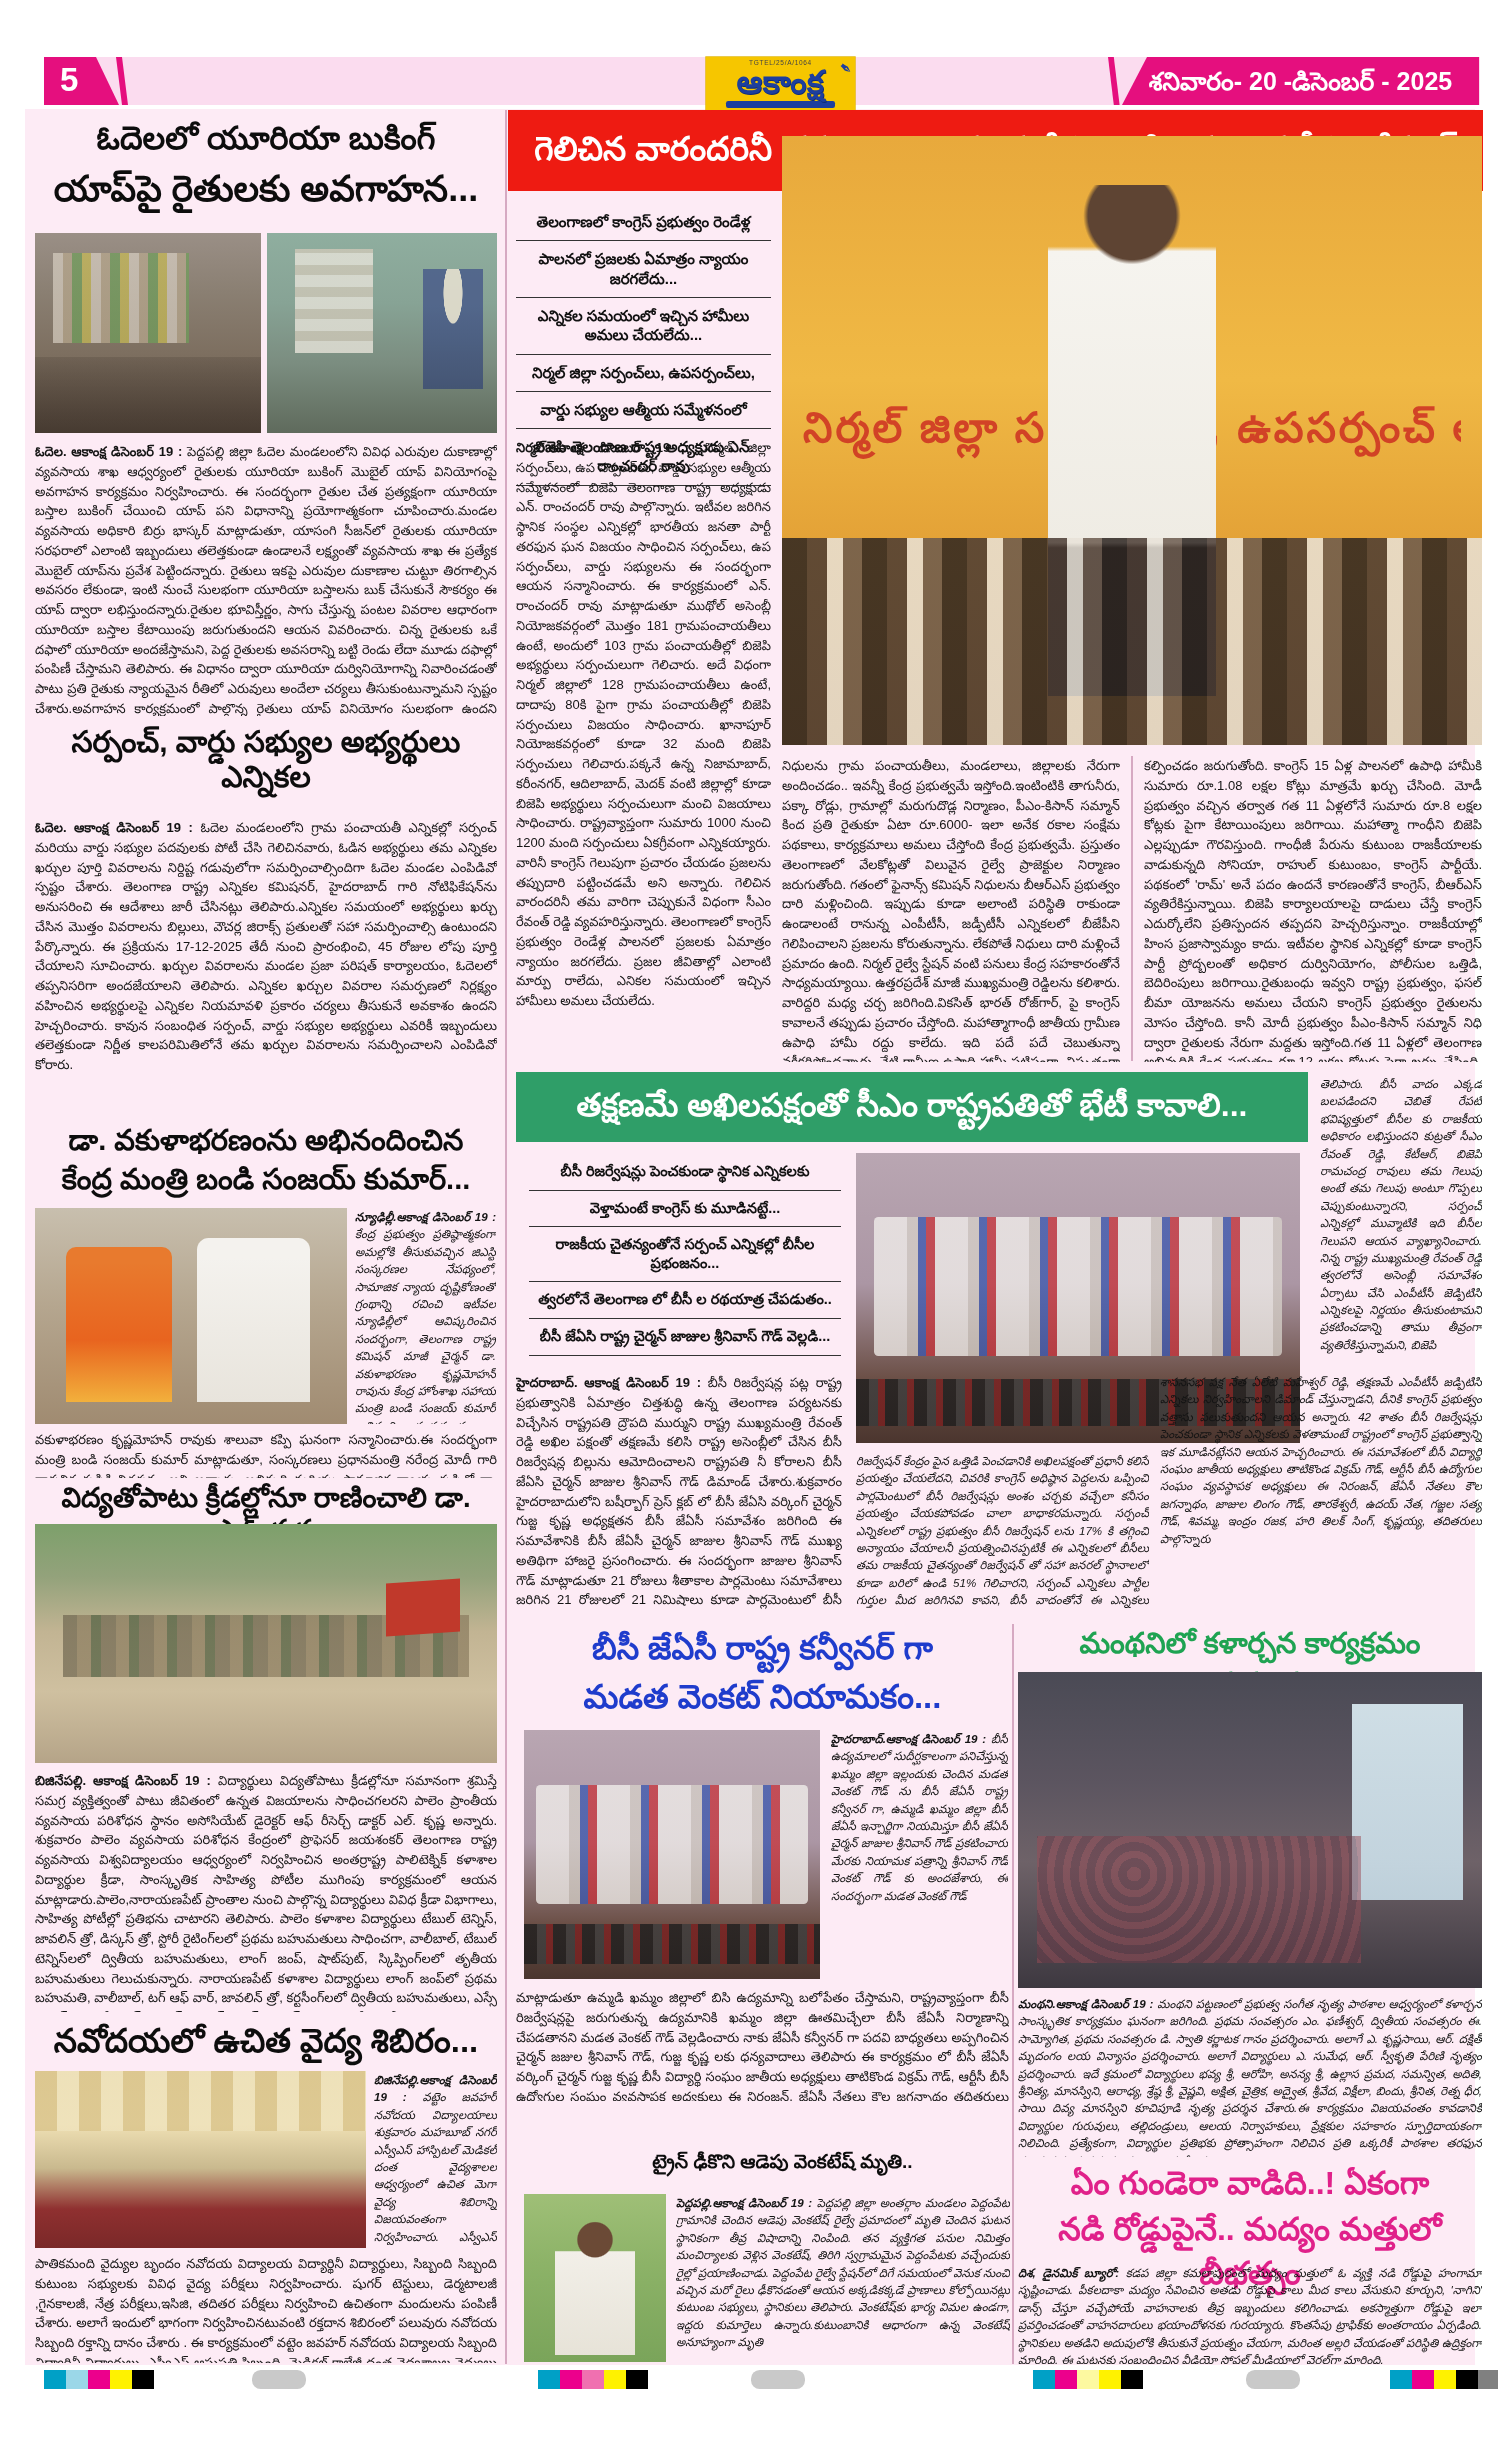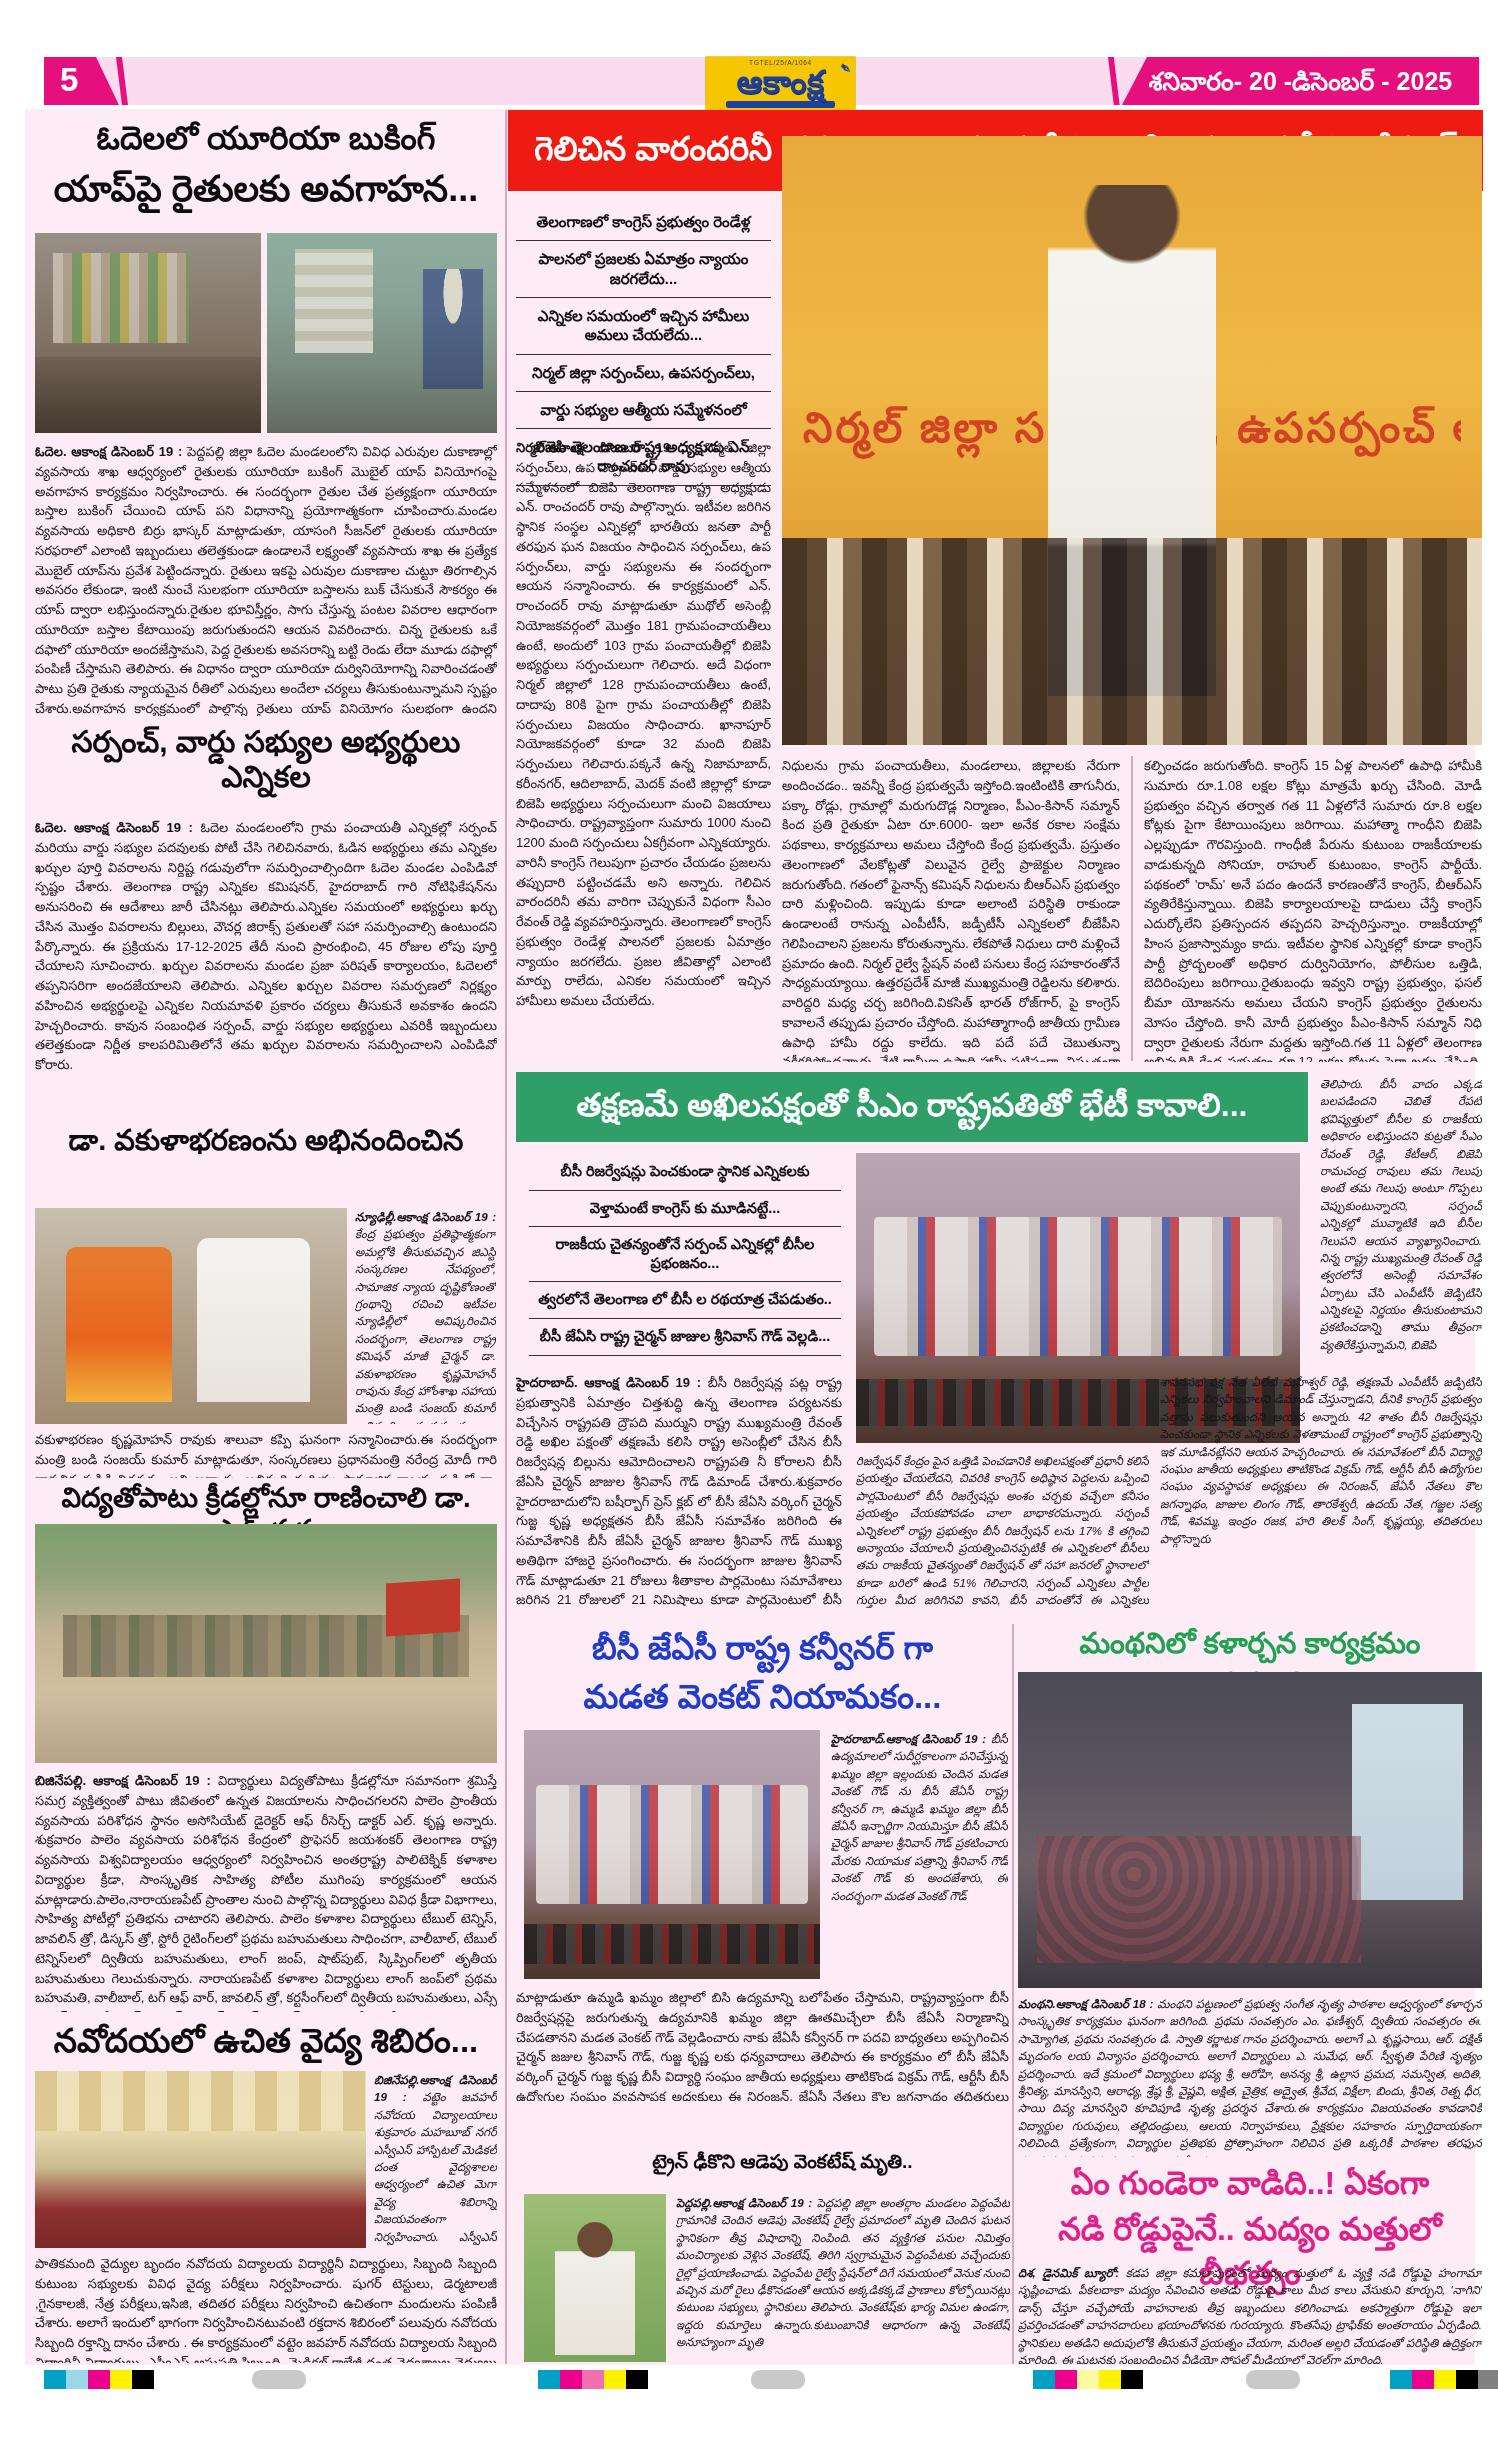--- a/index.html
+++ b/index.html
@@ -96,20 +96,21 @@
     <span>పెద్దపల్లి జిల్లా ఓదెల మండలంలోని వివిధ ఎరువుల దుకాణాల్లో వ్యవసాయ శాఖ ఆధ్వర్యంలో రైతులకు యూరియా బుకింగ్ మొబైల్ యాప్ వినియోగంపై అవగాహన కార్యక్రమం నిర్వహించారు. ఈ సందర్భంగా రైతుల చేత ప్రత్యక్షంగా యూరియా బస్తాల బుకింగ్ చేయించి యాప్ పని విధానాన్ని ప్రయోగాత్మకంగా చూపించారు.మండల వ్యవసాయ అధికారి బిర్రు భాస్కర్ మాట్లాడుతూ, యాసంగి సీజన్‌లో రైతులకు యూరియా సరఫరాలో ఎలాంటి ఇబ్బందులు తలెత్తకుండా ఉండాలనే లక్ష్యంతో వ్యవసాయ శాఖ ఈ ప్రత్యేక మొబైల్ యాప్‌ను ప్రవేశ పెట్టిందన్నారు. రైతులు ఇకపై ఎరువుల దుకాణాల చుట్టూ తిరగాల్సిన అవసరం లేకుండా, ఇంటి నుంచే సులభంగా యూరియా బస్తాలను బుక్ చేసుకునే సౌకర్యం ఈ యాప్ ద్వారా లభిస్తుందన్నారు.రైతుల భూవిస్తీర్ణం, సాగు చేస్తున్న పంటల వివరాల ఆధారంగా యూరియా బస్తాల కేటాయింపు జరుగుతుందని ఆయన వివరించారు. చిన్న రైతులకు ఒకే దఫాలో యూరియా అందజేస్తామని, పెద్ద రైతులకు అవసరాన్ని బట్టి రెండు లేదా మూడు దఫాల్లో పంపిణీ చేస్తామని తెలిపారు. ఈ విధానం ద్వారా యూరియా దుర్వినియోగాన్ని నివారించడంతో పాటు ప్రతి రైతుకు న్యాయమైన రీతిలో ఎరువులు అందేలా చర్యలు తీసుకుంటున్నామని స్పష్టం చేశారు.అవగాహన కార్యక్రమంలో పాల్గొన్న రైతులు యాప్ వినియోగం సులభంగా ఉందని అభిప్రాయపడ్డారు. భవిష్యత్తులో యూరియా కోసం ఎదురు చూడాల్సిన అవసరం తగ్గుతుందని, సమయానికి ఎరువులు అందుతాయని ఆశాభావం వ్యక్తం చేశారు. మరింత సమాచారం లేదా యాప్ వినియోగంలో సందేహాలుంటే రైతులు తమ పరిధిలోని వ్యవసాయ విస్తరణ అధికారులను సంప్రదించాలని వ్యవసాయ శాఖ సూచించింది.</span>
   </div>
 
   <div class="abs hl" style="left:35px;top:725px;width:462px;font-size:30px;">సర్పంచ్, వార్డు సభ్యుల అభ్యర్థులు ఎన్నికల</div>
   <div class="abs bt" style="left:35px;top:818px;width:462px;height:297px;">
     <b>ఓదెల. ఆకాంక్ష డిసెంబర్ 19 :</b>
     <span>ఓదెల మండలంలోని గ్రామ పంచాయతీ ఎన్నికల్లో సర్పంచ్ మరియు వార్డు సభ్యుల పదవులకు పోటీ చేసి గెలిచినవారు, ఓడిన అభ్యర్థులు తమ ఎన్నికల ఖర్చుల పూర్తి వివరాలను నిర్దిష్ట గడువులోగా సమర్పించాల్సిందిగా ఓదెల మండల ఎంపిడివో స్పష్టం చేశారు. తెలంగాణ రాష్ట్ర ఎన్నికల కమిషనర్, హైదరాబాద్ గారి నోటిఫికేషన్‌ను అనుసరించి ఈ ఆదేశాలు జారీ చేసినట్లు తెలిపారు.ఎన్నికల సమయంలో అభ్యర్థులు ఖర్చు చేసిన మొత్తం వివరాలను బిల్లులు, వౌచర్ల జిరాక్స్ ప్రతులతో సహా సమర్పించాల్సి ఉంటుందని పేర్కొన్నారు. ఈ ప్రక్రియను 17-12-2025 తేదీ నుంచి ప్రారంభించి, 45 రోజుల లోపు పూర్తి చేయాలని సూచించారు. ఖర్చుల వివరాలను మండల ప్రజా పరిషత్ కార్యాలయం, ఓదెలలో తప్పనిసరిగా అందజేయాలని తెలిపారు. ఎన్నికల ఖర్చుల వివరాల సమర్పణలో నిర్లక్ష్యం వహించిన అభ్యర్థులపై ఎన్నికల నియమావళి ప్రకారం చర్యలు తీసుకునే అవకాశం ఉందని హెచ్చరించారు. కావున సంబంధిత సర్పంచ్, వార్డు సభ్యుల అభ్యర్థులు ఎవరికీ ఇబ్బందులు తలెత్తకుండా నిర్ణీత కాలపరిమితిలోనే తమ ఖర్చుల వివరాలను సమర్పించాలని ఎంపిడివో కోరారు.</span>
   </div>
 
   <div class="abs hl" style="left:35px;top:1124px;width:462px;font-size:29px;">డా. వకుళాభరణంను అభినందించిన</div>
+  <div class="abs hl" style="left:35px;top:1163px;width:462px;font-size:29px;">కేంద్ర మంత్రి బండి సంజయ్ కుమార్...</div>
   <div class="abs ph ph-book" style="left:35px;top:1208px;width:312px;height:216px;"></div>
   <div class="abs bt sm" style="left:355px;top:1208px;width:141px;height:216px;">
     <b>న్యూఢిల్లీ.ఆకాంక్ష డిసెంబర్ 19 :</b>
     <span>కేంద్ర ప్రభుత్వం ప్రతిష్ఠాత్మకంగా అమల్లోకి తీసుకువచ్చిన జిఎస్టి సంస్కరణల నేపథ్యంలో, సామాజిక న్యాయ దృష్టికోణంతో గ్రంథాన్ని రచించి ఇటీవల న్యూఢిల్లీలో ఆవిష్కరించిన సందర్భంగా, తెలంగాణ రాష్ట్ర కమిషన్ మాజీ చైర్మన్ డా. వకుళాభరణం కృష్ణమోహన్ రావును కేంద్ర హోంశాఖ సహాయ మంత్రి బండి సంజయ్ కుమార్ అభినందించారు.శుక్రవారం నాడు న్యూఢిల్లీలోని జంతర్ మంతర్, రైసినా రోడ్‌లో గల అధికారిక నివాసంలో డా.</span>
   </div>
   <div class="abs bt" style="left:35px;top:1430px;width:462px;height:48px;">
     <span>వకుళాభరణం కృష్ణమోహన్ రావుకు శాలువా కప్పి ఘనంగా సన్మానించారు.ఈ సందర్భంగా మంత్రి బండి సంజయ్ కుమార్ మాట్లాడుతూ, సంస్కరణలు ప్రధానమంత్రి నరేంద్ర మోదీ గారి దార్శనిక దృష్టికి నిదర్శనం అని అన్నారు. అభివృద్ధి మరియు సామాజిక న్యాయ దృష్టితో డా. వకుళాభరణం రచించిన ఈ గ్రంథం ప్రజలకు ఎంతో ఉపయోగకరంగా ఉంటుందని పేర్కొన్నారు.ఈ పుస్తకం అనేక కోణాల్లో సంస్కరణల ఆకాంక్షను నిబద్ధతతో చర్చించిందని మంత్రి బండి సంజయ్ కుమార్ పేర్కొన్నారు. ఈ సంస్కరణలు కేవలం పన్ను తగ్గింపులకే పరిమితం కాకుండా, ప్రజల జీవన ప్రమాణాల మెరుగుదలలో ఎంతగా ఉపయుక్తమో డా. వకుళాభరణం కృష్ణమోహన్ రావు లోతైన అధ్యయనంతో స్పష్టంగా విశ్లేషించి రచించారని మంత్రి బండి సంజయ్ కుమార్ స్పష్టం చేశారని డా. వకుళాభరణం కృష్ణమోహన్ రావు వివరించారు. అలాగే, ఇలాంటి రచనలు మరింతగా రావాల్సిన అవసరం ఎంతో ఉందని మంత్రి బండి సంజయ్ కుమార్ పేర్కొన్నట్లు డా. వకుళాభరణం కృష్ణమోహన్ రావు తెలిపారు.ఈ గ్రంథాన్ని కేంద్ర ఆర్థిక మంత్రి శ్రీమతి నిర్మలా సీతారామన్ ఆవిష్కరించడం సముచితమని కూడా మంత్రి బండి సంజయ్ కుమార్ అభిప్రాయపడ్డారని డా. వకుళాభరణం కృష్ణమోహన్ రావు వెల్లడించారు.</span>
   </div>
 
   <div class="abs hl" style="left:35px;top:1482px;width:462px;font-size:27.6px;">విద్యతోపాటు క్రీడల్లోనూ రాణించాలి  డా. ఎల్. కృష్ణ</div>
@@ -191,21 +192,21 @@
   <div class="abs bt sm" style="left:676px;top:2194px;width:334px;height:168px;">
     <b>పెద్దపల్లి.ఆకాంక్ష డిసెంబర్ 19 :</b>
     <span>పెద్దపల్లి జిల్లా అంతర్గాం మండలం పెద్దంపేట గ్రామానికి చెందిన ఆడెపు వెంకటేష్ రైల్వే ప్రమాదంలో మృతి చెందిన ఘటన స్థానికంగా తీవ్ర విషాదాన్ని నింపింది. తన వ్యక్తిగత పనుల నిమిత్తం మంచిర్యాలకు వెళ్లిన వెంకటేష్, తిరిగి స్వగ్రామమైన పెద్దంపేటకు వచ్చేందుకు రైల్లో ప్రయాణించాడు. పెద్దంపేట రైల్వే స్టేషన్‌లో దిగే సమయంలో వెనుక నుంచి వచ్చిన మరో రైలు ఢీకొనడంతో ఆయన అక్కడికక్కడే ప్రాణాలు కోల్పోయినట్లు కుటుంబ సభ్యులు, స్థానికులు తెలిపారు. వెంకటేష్‌కు భార్య విమల ఉండగా, ఇద్దరు కుమార్తెలు ఉన్నారు.కుటుంబానికి ఆధారంగా ఉన్న వెంకటేష్ అనూహ్యంగా మృతి</span>
   </div>
 
   <div class="abs rule-v" style="left:1012px;top:1624px;height:740px;"></div>
 
   <div class="abs hl-green" style="left:1018px;top:1627px;width:464px;font-size:29px;">మంథనిలో  కళార్చన కార్యక్రమం విజయవంతం...</div>
   <div class="abs ph ph-hall" style="left:1018px;top:1672px;width:464px;height:316px;"></div>
   <div class="abs bt sm" style="left:1018px;top:1995px;width:464px;height:162px;">
-    <b>మంథని.ఆకాంక్ష డిసెంబర్ 18 :</b>
+    <b>మంథని.ఆకాంక్ష డిసెంబర్ 19 :</b>
     <span>మంథని పట్టణంలో ప్రభుత్వ సంగీత నృత్య పాఠశాల ఆధ్వర్యంలో కళార్చన సాంస్కృతిక కార్యక్రమం ఘనంగా జరిగింది. ప్రథమ సంవత్సరం ఎం. ఫణీశ్వర్, ద్వితీయ సంవత్సరం ఈ. సామ్యోగిత, ప్రథమ సంవత్సరం డి. స్వాతి కర్ణాటక గానం ప్రదర్శించారు. అలాగే ఎ. కృష్ణసాయి, ఆర్. దక్షిత్ మృదంగం లయ విన్యాసం ప్రదర్శించారు. అలాగే విద్యార్థులు ఎ. సుమేధ, ఆర్. స్వీకృతి పేరిణి నృత్యం ప్రదర్శించారు. ఇదే క్రమంలో విద్యార్థులు భవ్య శ్రీ, ఆరోహి, అనన్య శ్రీ, ఉల్లాస ప్రమద, సమన్విత, అదితి, శ్రీనిత్య, మానస్విని, ఆరాధ్య, శ్రేష్ఠ శ్రీ, వైష్ణవి, అక్షిత, చైత్రిక, అద్వైత, శ్రీవేద, విక్షీలా, బిందు, శ్రీనిత, రెత్న ధీర, సాయి దివ్య మానస్విని కూచిపూడి నృత్య ప్రదర్శన చేశారు.ఈ కార్యక్రమం విజయవంతం కావడానికి విద్యార్థుల గురువులు, తల్లిదండ్రులు, ఆలయ నిర్వాహకులు, ప్రేక్షకుల సహకారం స్ఫూర్తిదాయకంగా నిలిచింది. ప్రత్యేకంగా, విద్యార్థుల ప్రతిభకు ప్రోత్సాహంగా నిలిచిన ప్రతి ఒక్కరికీ పాఠశాల తరఫున హృదయపూర్వక కృతజ్ఞతలు తెలియజేశారు.</span>
   </div>
 
   <div class="abs hl-magenta" style="left:1018px;top:2165px;width:464px;font-size:32px;">ఏం గుండెరా వాడిది..! ఏకంగా</div>
   <div class="abs hl-magenta" style="left:1018px;top:2211px;width:464px;font-size:32px;">నడి రోడ్డుపైనే.. మద్యం మత్తులో బీభత్సం</div>
   <div class="abs bt sm" style="left:1018px;top:2264px;width:464px;height:100px;">
     <b>దిశ, డైనమిక్ బ్యూరో:</b>
     <span>కడప జిల్లా కమలాపురంలో మద్యం మత్తులో ఓ వ్యక్తి నడి రోడ్డుపై హంగామా సృష్టించాడు. పీకలదాకా మద్యం సేవించిన అతడు రోడ్డుపై కాలు మీద కాలు వేసుకుని కూర్చుని, 'నాగిని' డాన్స్ చేస్తూ వచ్చేపోయే వాహనాలకు తీవ్ర ఇబ్బందులు కలిగించాడు. అకస్మాత్తుగా రోడ్డుపై ఇలా ప్రవర్తించడంతో వాహనదారులు భయాందోళనకు గురయ్యారు. కొంతసేపు ట్రాఫిక్‌కు అంతరాయం ఏర్పడింది. స్థానికులు అతడిని అదుపులోకి తీసుకునే ప్రయత్నం చేయగా, మరింత అల్లరి చేయడంతో పరిస్థితి ఉద్రిక్తంగా మారింది. ఈ ఘటనకు సంబంధించిన వీడియో సోషల్ మీడియాలో వైరల్‌గా మారింది.</span>
   </div>
 

